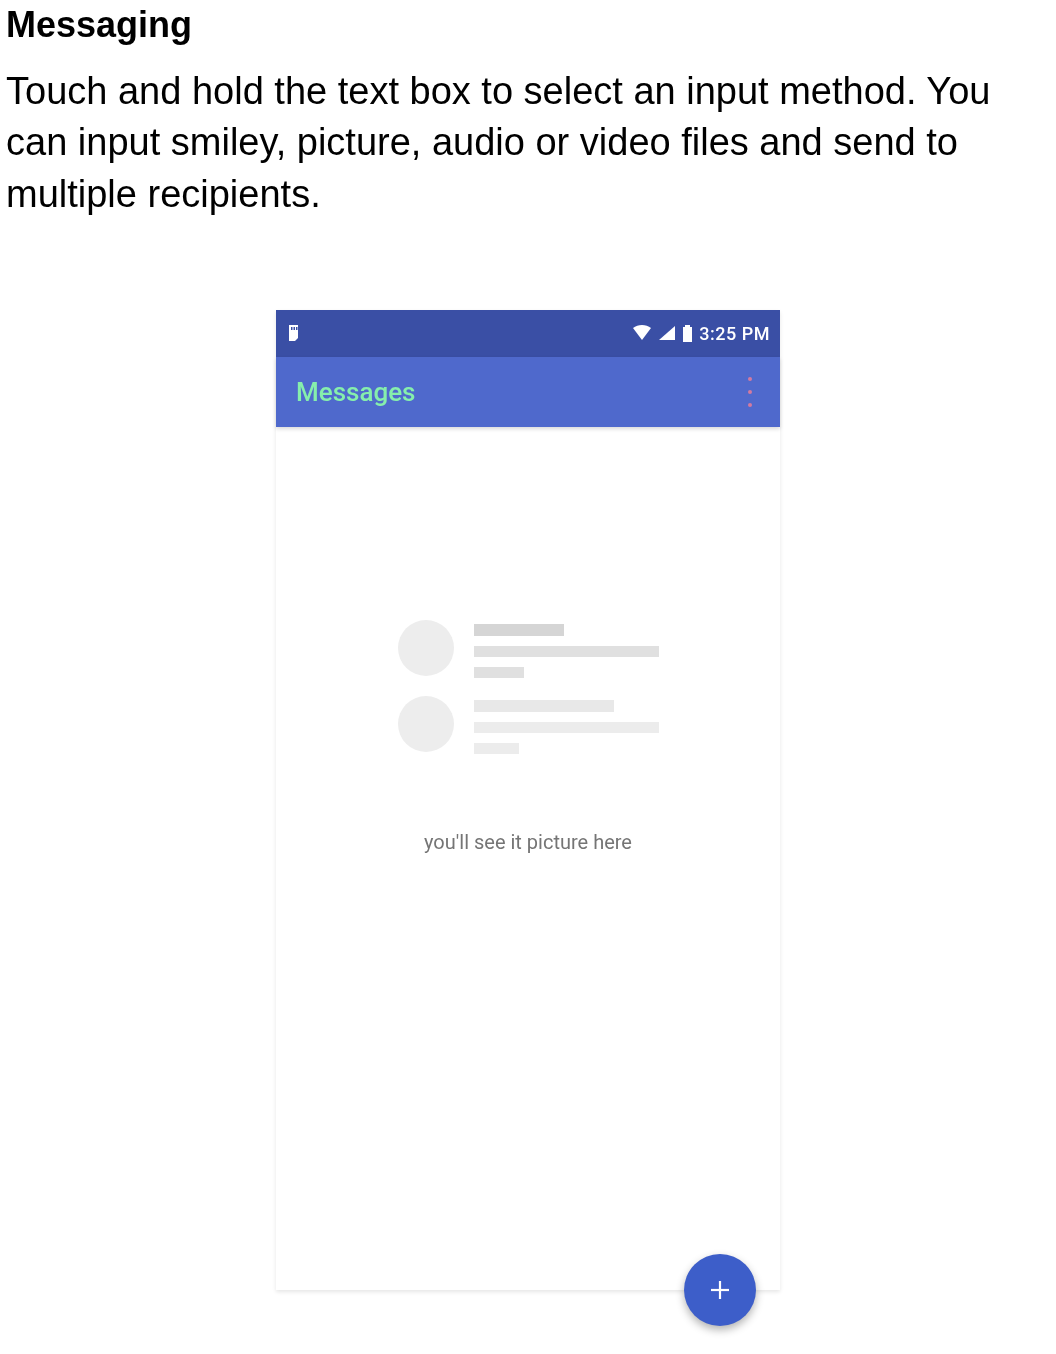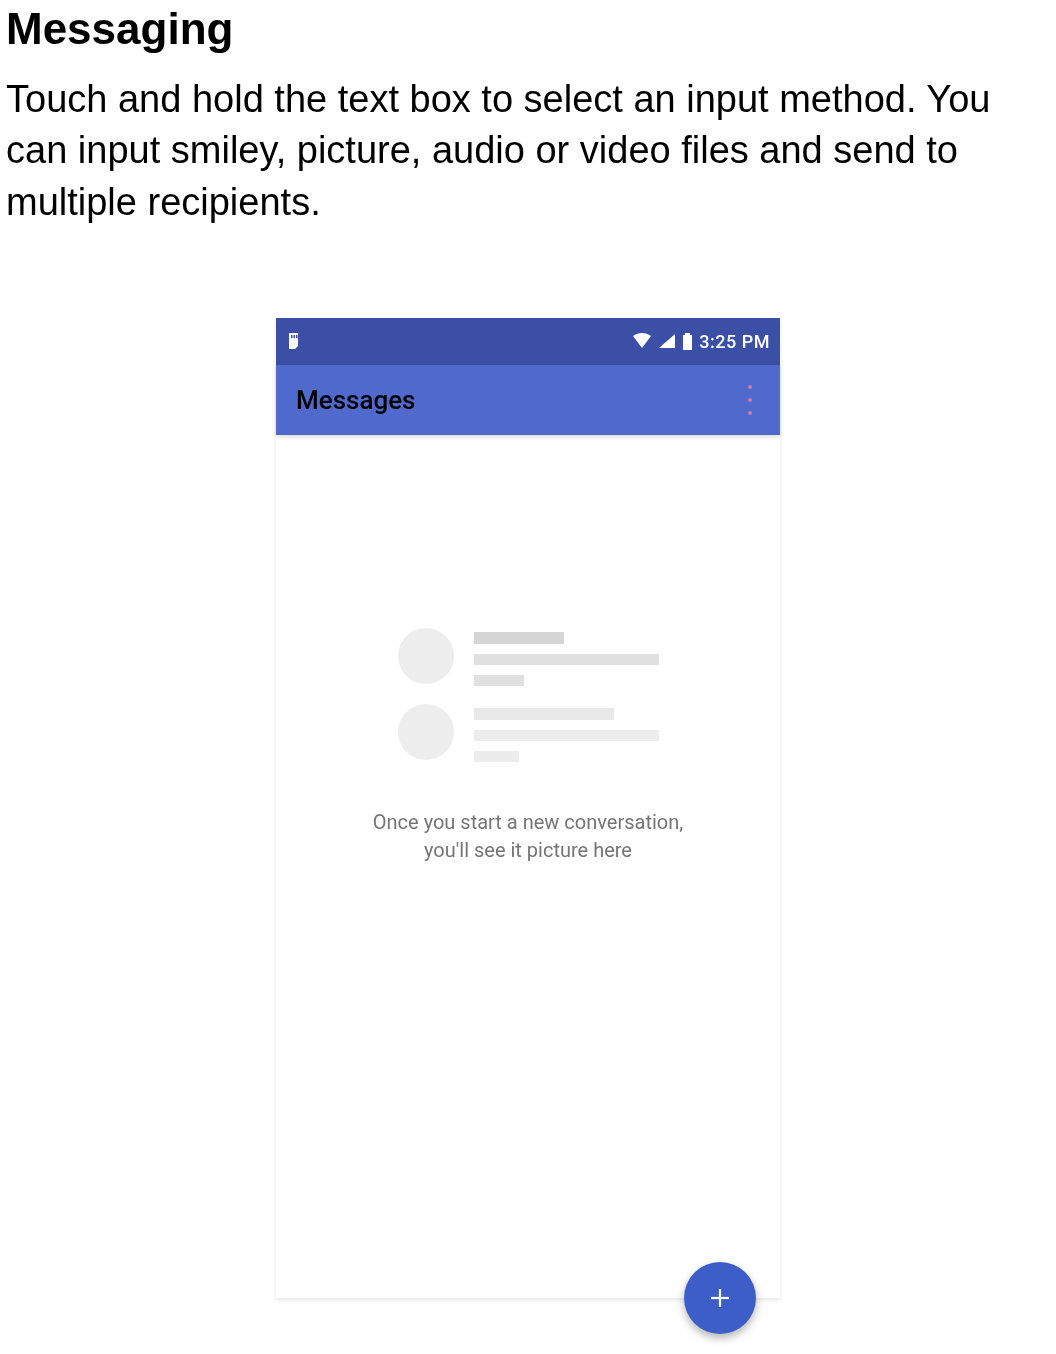--- a/index.html
+++ b/index.html
@@ -9,21 +9,21 @@
     height: 1354px;
     background: #fff;
     font-family: Arial, Helvetica, sans-serif;
     color: #000;
     position: relative;
   }
   .page {
     padding: 0 6px;
   }
   .page-title {
-    font-size: 44px;
+    font-size: 36px;
     font-weight: bold;
     margin: 0 0 20px 0;
     padding-top: 4px;
   }
   .page-desc {
     font-size: 38px;
     line-height: 1.35;
     margin: 0 0 40px 0;
   }
 
@@ -54,21 +54,21 @@
   }
   .status-left { flex: 0 0 auto; display: flex; align-items: center; }
   .status-right { margin-left: auto; display: flex; align-items: center; gap: 6px; }
   .status-time { font-size: 18px; font-weight: 500; letter-spacing: 0.5px; }
   .icn { display: inline-flex; align-items: center; justify-content: center; }
 
   
   .app-bar {
     height: 70px;
     background: #4f69cc;
-    color: #000000;
+    color: #86efac;
     display: flex;
     align-items: center;
     padding: 0 20px;
     box-shadow: 0 2px 4px rgba(0,0,0,0.15);
   }
   .app-title {
     font-size: 26px;
     font-weight: 500;
   }
   .menu-dots {
@@ -204,21 +204,21 @@
         </div>
         <div class="skeleton-row row2">
           <div class="skeleton-avatar"></div>
           <div class="skeleton-lines">
             <div class="sk-line sk-w1"></div>
             <div class="sk-line sk-w2"></div>
             <div class="sk-line sk-w3"></div>
           </div>
         </div>
         <div class="empty-text">
-          <span>Once you start a new conversation,</span><br>
+          <br>
           <span>you'll see it picture here</span>
         </div>
       </div>
 
       <div class="fab">
         <span class="icn">
           <svg width="28" height="28" viewBox="0 0 28 28">
               <line x1="14" y1="5" x2="14" y2="23"></line>
               <line x1="5" y1="14" x2="23" y2="14"></line>
             </svg>

